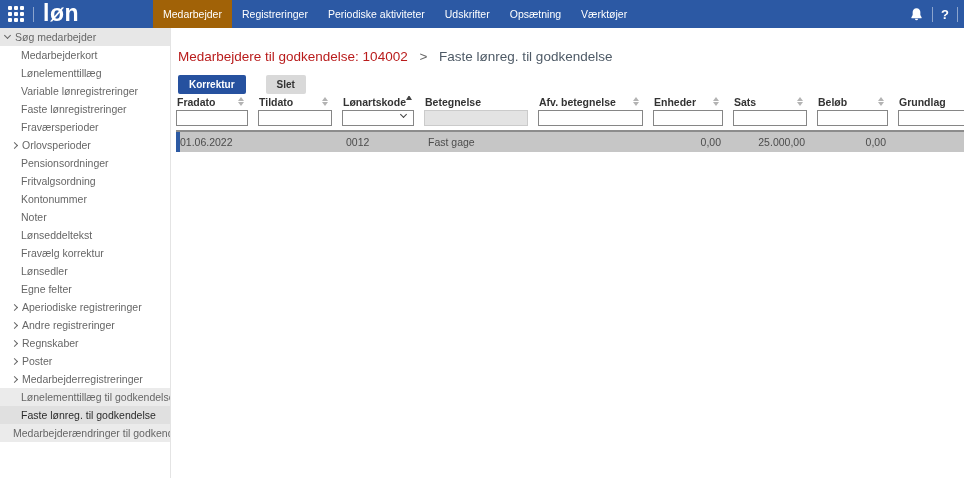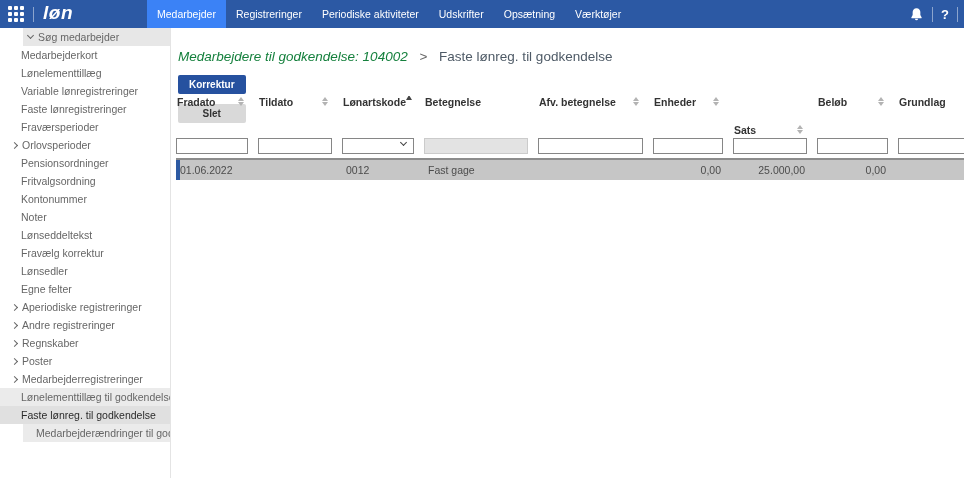--- a/index.html
+++ b/index.html
@@ -8,54 +8,54 @@
   body { position:relative; }
 
   
   .topbar { position:absolute; top:0; left:0; width:964px; height:28px;
     background:#2c59a4; display:flex; align-items:center; color:#fff; z-index:5; }
   .waffle { margin-left:8px; width:16px; height:16px; display:grid;
     grid-template-columns:repeat(3,1fr); grid-template-rows:repeat(3,1fr); gap:1.5px; cursor:pointer; }
   .waffle span { background:#fff; border-radius:1px; }
   .tb-div { width:1px; height:15px; background:rgba(255,255,255,.45); }
   .logo-div { margin:0 9px 0 9px; }
-  .logo { font-size:19px; font-weight:bold; letter-spacing:.5px; line-height:26px; margin-top:-2px;font-style:italic; }
+  .logo { font-size:23px; font-weight:bold; letter-spacing:.5px; line-height:26px; margin-top:-2px; }
   .nav { display:flex; height:28px; margin-left:74px; }
   .nav-item { padding:0 10px; line-height:28px; font-size:10.5px; white-space:nowrap; cursor:pointer; }
-  .nav-item.active { background:#3b82f6;text-align:right; }
+  .nav-item.active { background:#a16207;text-align:right; }
   .tb-right { margin-left:auto; display:flex; align-items:center; }
   .bell { width:15px; height:15px; display:block; cursor:pointer; }
   .tb-right .tb-div { margin:0 8px; }
   .help { font-size:13px; font-weight:bold; cursor:pointer; }
   .tb-right .edge { margin-right:6px; }
 
   
   .sidebar { position:absolute; top:28px; left:0; width:171px; bottom:0; background:#fff;
     border-right:1px solid #e4e4e4; font-size:10.5px; color:#666; overflow:hidden; }
   .side-item { height:18px; display:flex; align-items:center; cursor:pointer; white-space:nowrap; }
   .side-item .chev { flex:0 0 auto; margin-right:5px; }
-  .lvl0 { padding-left:5px;margin-left:23px; }
+  .lvl0 { padding-left:5px; }
   .lvl0.nochev { padding-left:13px; }
   .lvl1 { padding-left:21px; }
   .lvl1.haschev { padding-left:12px; }
   .bg-light { background:#e7e7e7; }
   .bg-gray { background:#ebebeb; }
   .side-item.selected { background:#e0e0e0; color:#2b2b2b; }
   .chev { display:inline-block; width:5px; height:5px;
     border-right:1.5px solid #666; border-bottom:1.5px solid #666; }
   .chev.down { transform:rotate(45deg); margin-top:-3px; }
   .chev.right { transform:rotate(-45deg); }
 
   
   .main { position:absolute; left:172px; top:28px; right:0; bottom:0; background:#fff; overflow:hidden; }
   .breadcrumb { position:absolute; left:6px; top:21px; font-size:13.5px; white-space:nowrap; }
-  .bc-link { color:#15803d; cursor:pointer;font-style:italic; }
+  .bc-link { color:#b91c1c; cursor:pointer; }
   .bc-sep { color:#666; margin:0 8px; }
   .bc-current { color:#4e5a66; }
-  .actions { position:absolute; left:6px; top:47px; display:flex; gap:10px;flex-direction:column; }
+  .actions { position:absolute; left:6px; top:47px; display:flex; gap:20px; }
   .btn { height:19px; padding:0 11px; font-size:10px; font-weight:bold; border:none;
     border-radius:2px; cursor:pointer; font-family:inherit; }
   .btn-primary { background:#26519f; color:#fff; }
   .btn-secondary { background:#d9d9d9; color:#333; }
 
   .grid-wrap { position:absolute; left:0; right:0; top:68px; overflow:hidden; }
   .grid { width:840px; padding-left:4px; }
   .grid-header, .grid-filters, .grid-row { display:flex; }
   .col-head { flex:0 0 auto; display:flex; justify-content:space-between; align-items:flex-start;
     padding:0 14px 0 1px; font-size:10.5px; font-weight:bold; color:#333; height:12px; cursor:pointer; }
@@ -236,21 +236,21 @@
               <div class="tri-down"></div>
             </div>
           </div>
           <div class="col-head" style="width: 80px; text-align: center;">
             <div>Enheder</div>
             <div class="sort">
               <div class="tri-up"></div>
               <div class="tri-down"></div>
             </div>
           </div>
-          <div class="col-head" style="width: 84px; margin-top: 28px;">
+          <div class="col-head" style="width: 84px;">
             <div>Sats</div>
             <div class="sort">
               <div class="tri-up"></div>
               <div class="tri-down"></div>
             </div>
           </div>
           <div class="col-head" style="width: 81px;">
             <div>Beløb</div>
             <div class="sort">
               <div class="tri-up"></div>

